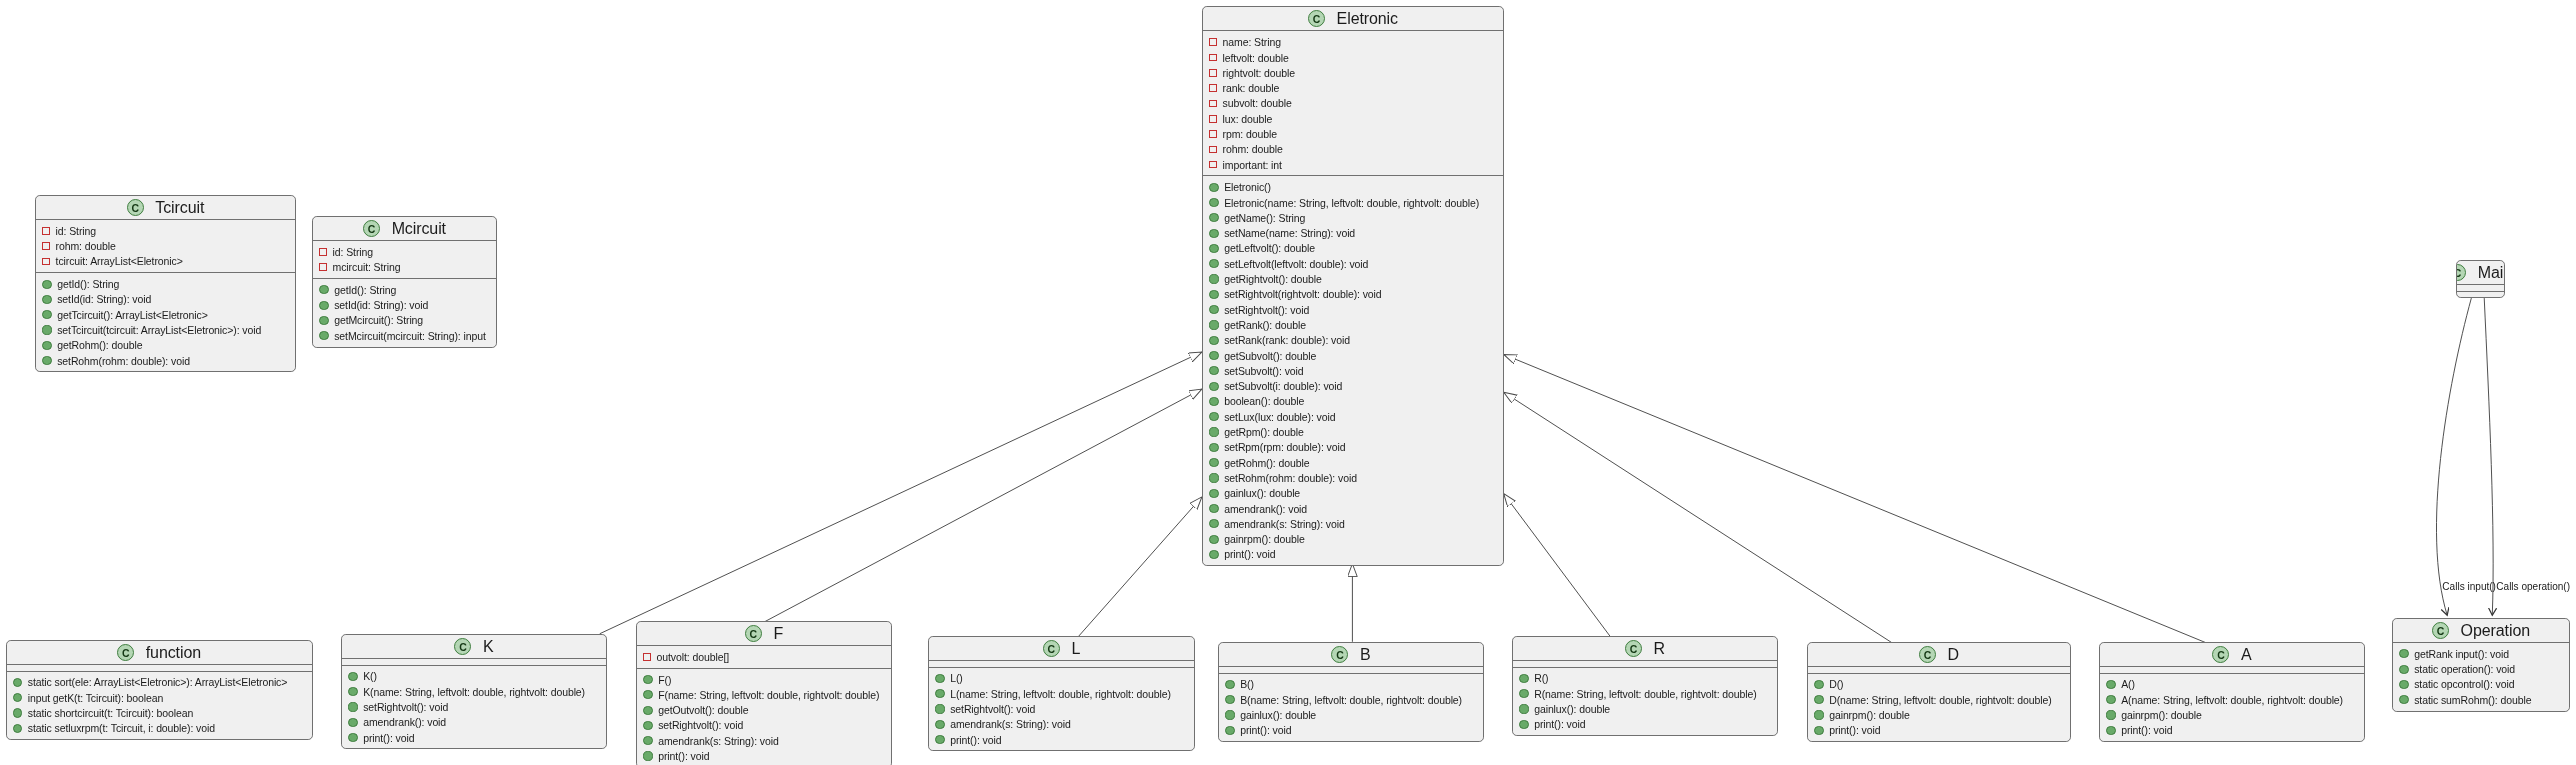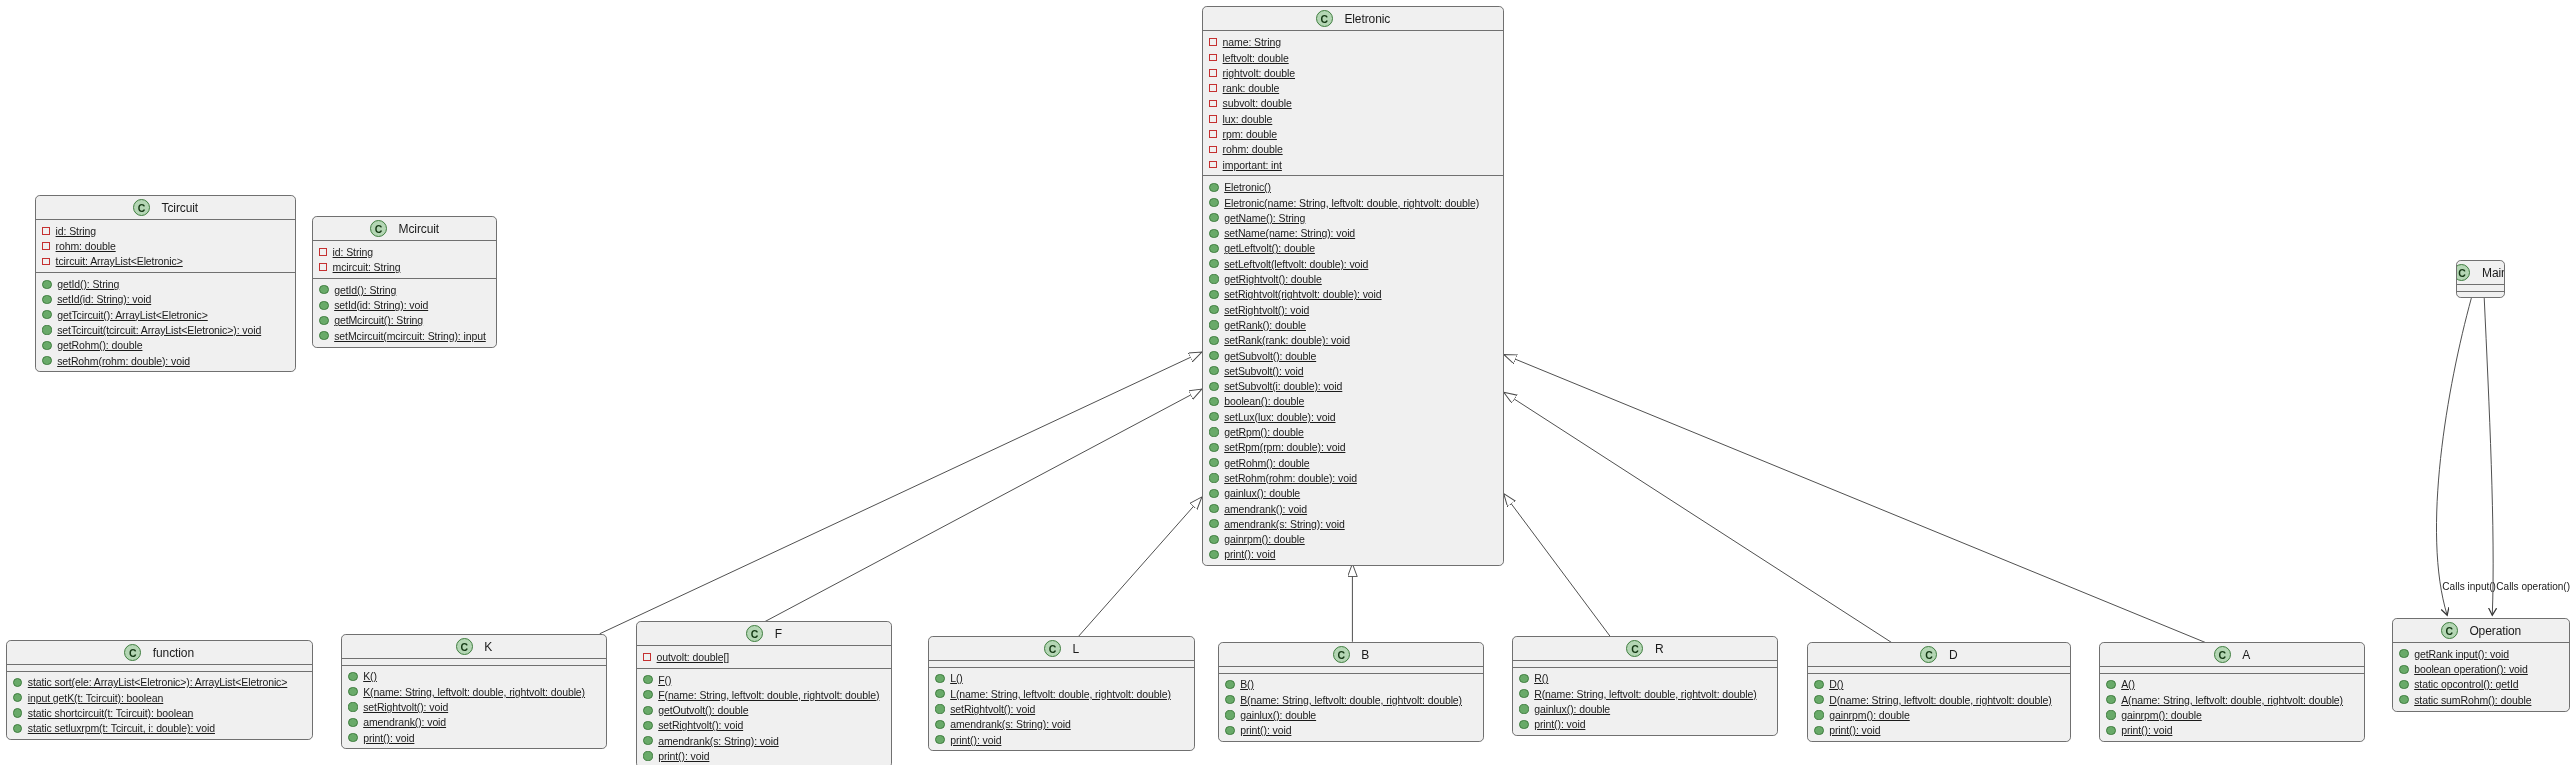--- a/index.html
+++ b/index.html
@@ -6,22 +6,22 @@
   #canvas{position:relative;width:2576px;height:766px;background:#ffffff;overflow:hidden;
           font-family:"Liberation Sans",sans-serif;}
   #edges{position:absolute;left:0;top:0;z-index:1;pointer-events:none;}
   .class-box{position:absolute;z-index:2;background:#f0f0f0;border:1.1px solid #707070;
              border-radius:4.8px;box-sizing:border-box;color:#1b1b1b;overflow:hidden;
              font-size:10.5px;letter-spacing:-0.1px;}
   .class-header{display:flex;align-items:center;justify-content:center;gap:5.6px;height:23px;}
   .class-icon{width:17px;height:17px;border-radius:50%;background:#b4d6b4;border:1px solid #3f7d3f;
               display:flex;align-items:center;justify-content:center;font-weight:bold;font-size:10.5px;
               color:#143814;flex:0 0 auto;box-sizing:border-box;}
-  .class-title{font-size:12px;white-space:nowrap;margin-left:6px;}
-  .compartment{border-top:0.8px solid #707070;padding:3.2px 0;text-decoration:underline;}
+  .class-title{font-size:16px;white-space:nowrap;margin-left:6px;}
+  .compartment{border-top:0.8px solid #707070;padding:3.2px 0;}
   .compartment.empty{height:5.6px;padding:0;}
   .member{display:flex;align-items:center;height:15.3px;padding:0 6.4px;white-space:nowrap;}
   .f-icon{width:5.6px;height:5.6px;border:1.3px solid #c53030;background:transparent;margin-right:5.6px;
           flex:0 0 auto;box-sizing:content-box;}
   .m-icon{width:7.2px;height:7.2px;border-radius:50%;background:#69aa69;border:0.8px solid #3f7d3f;
           margin-right:5.6px;flex:0 0 auto;box-sizing:content-box;}
 </style>
 </head>
 <body>
 
@@ -512,25 +512,25 @@
           <span class="class-icon">C</span>
           <span class="class-title">Operation</span>
         </div>
         <div class="compartment">
           <div class="member">
             <span class="m-icon"></span>
             <span>getRank input(): void</span>
           </div>
           <div class="member">
             <span class="m-icon"></span>
-            <span>boolean operation(): void</span>
-          </div>
-          <div class="member">
-            <span class="m-icon"></span>
-            <span>static opcontrol(): getId</span>
+            <span>static operation(): void</span>
+          </div>
+          <div class="member">
+            <span class="m-icon"></span>
+            <span>static opcontrol(): void</span>
           </div>
           <div class="member">
             <span class="m-icon"></span>
             <span>static sumRohm(): double</span>
           </div>
         </div>
       </div>
     </div>
 </div>
 

